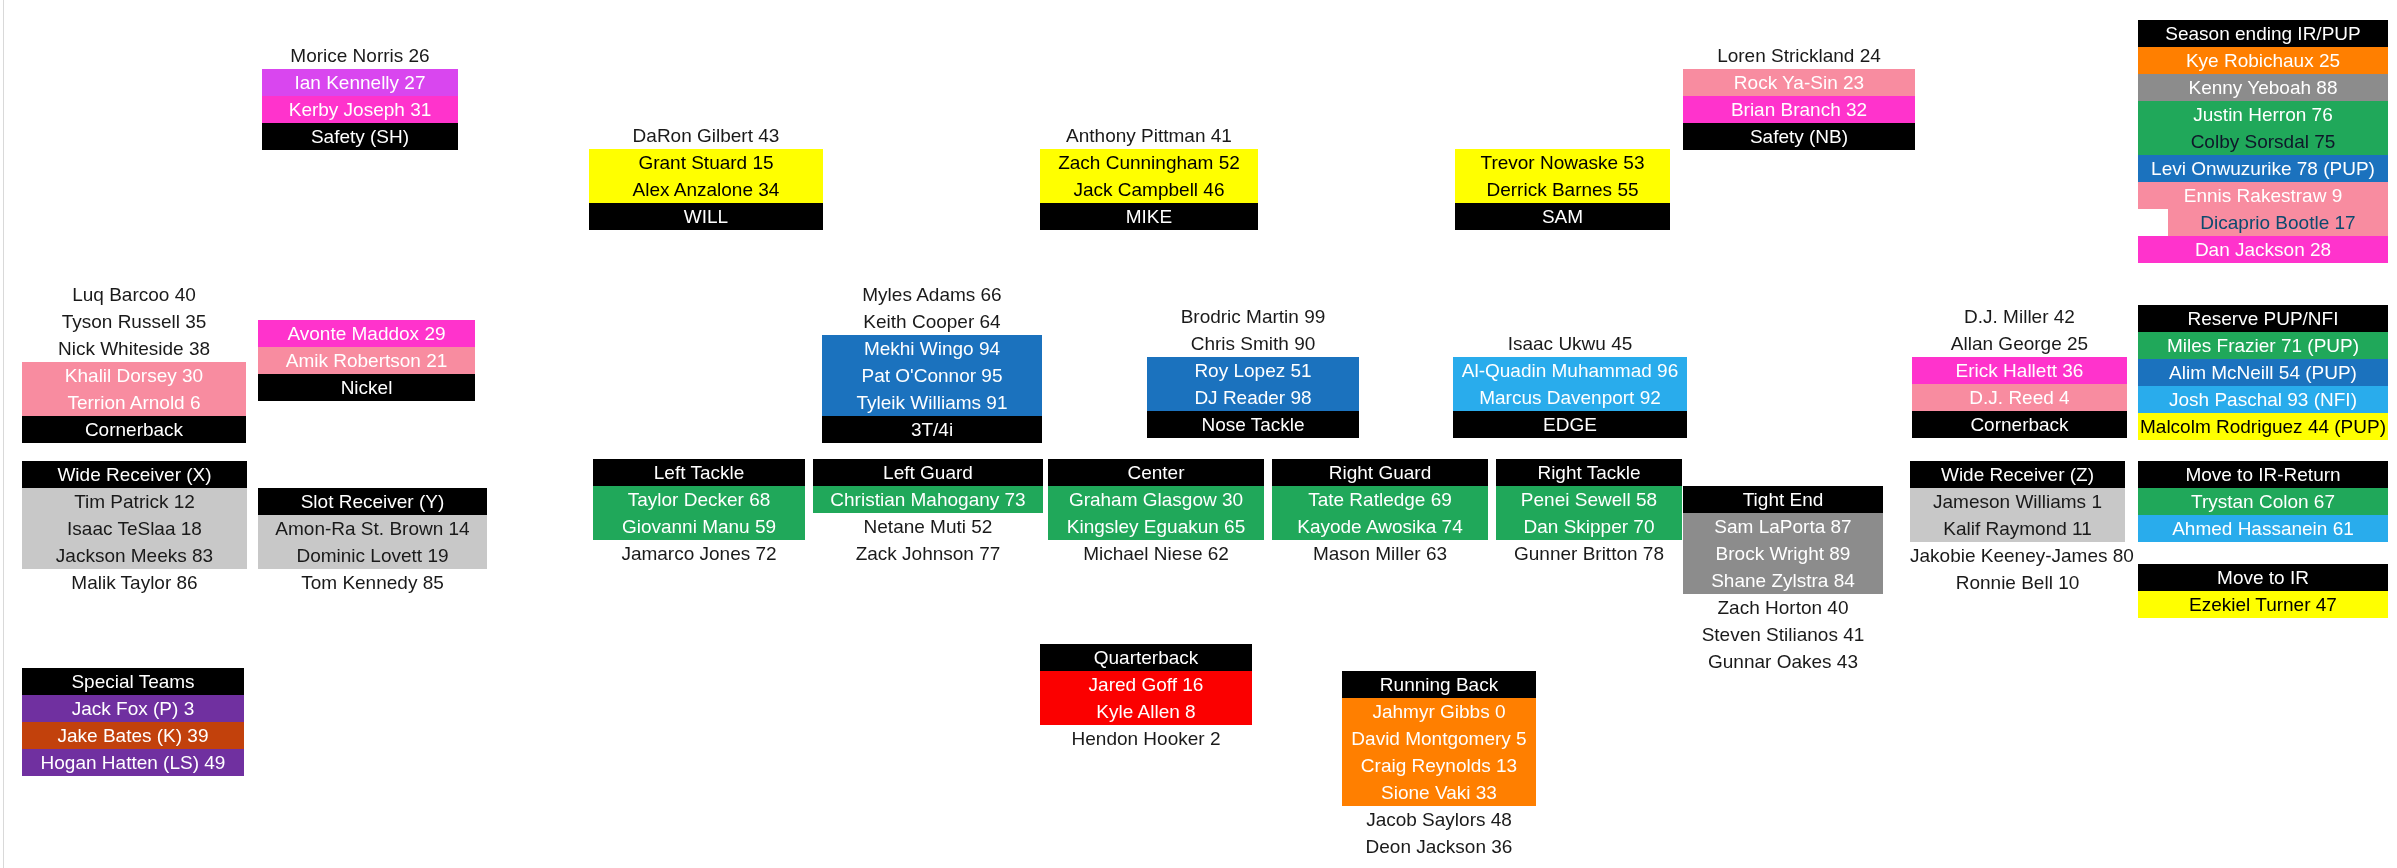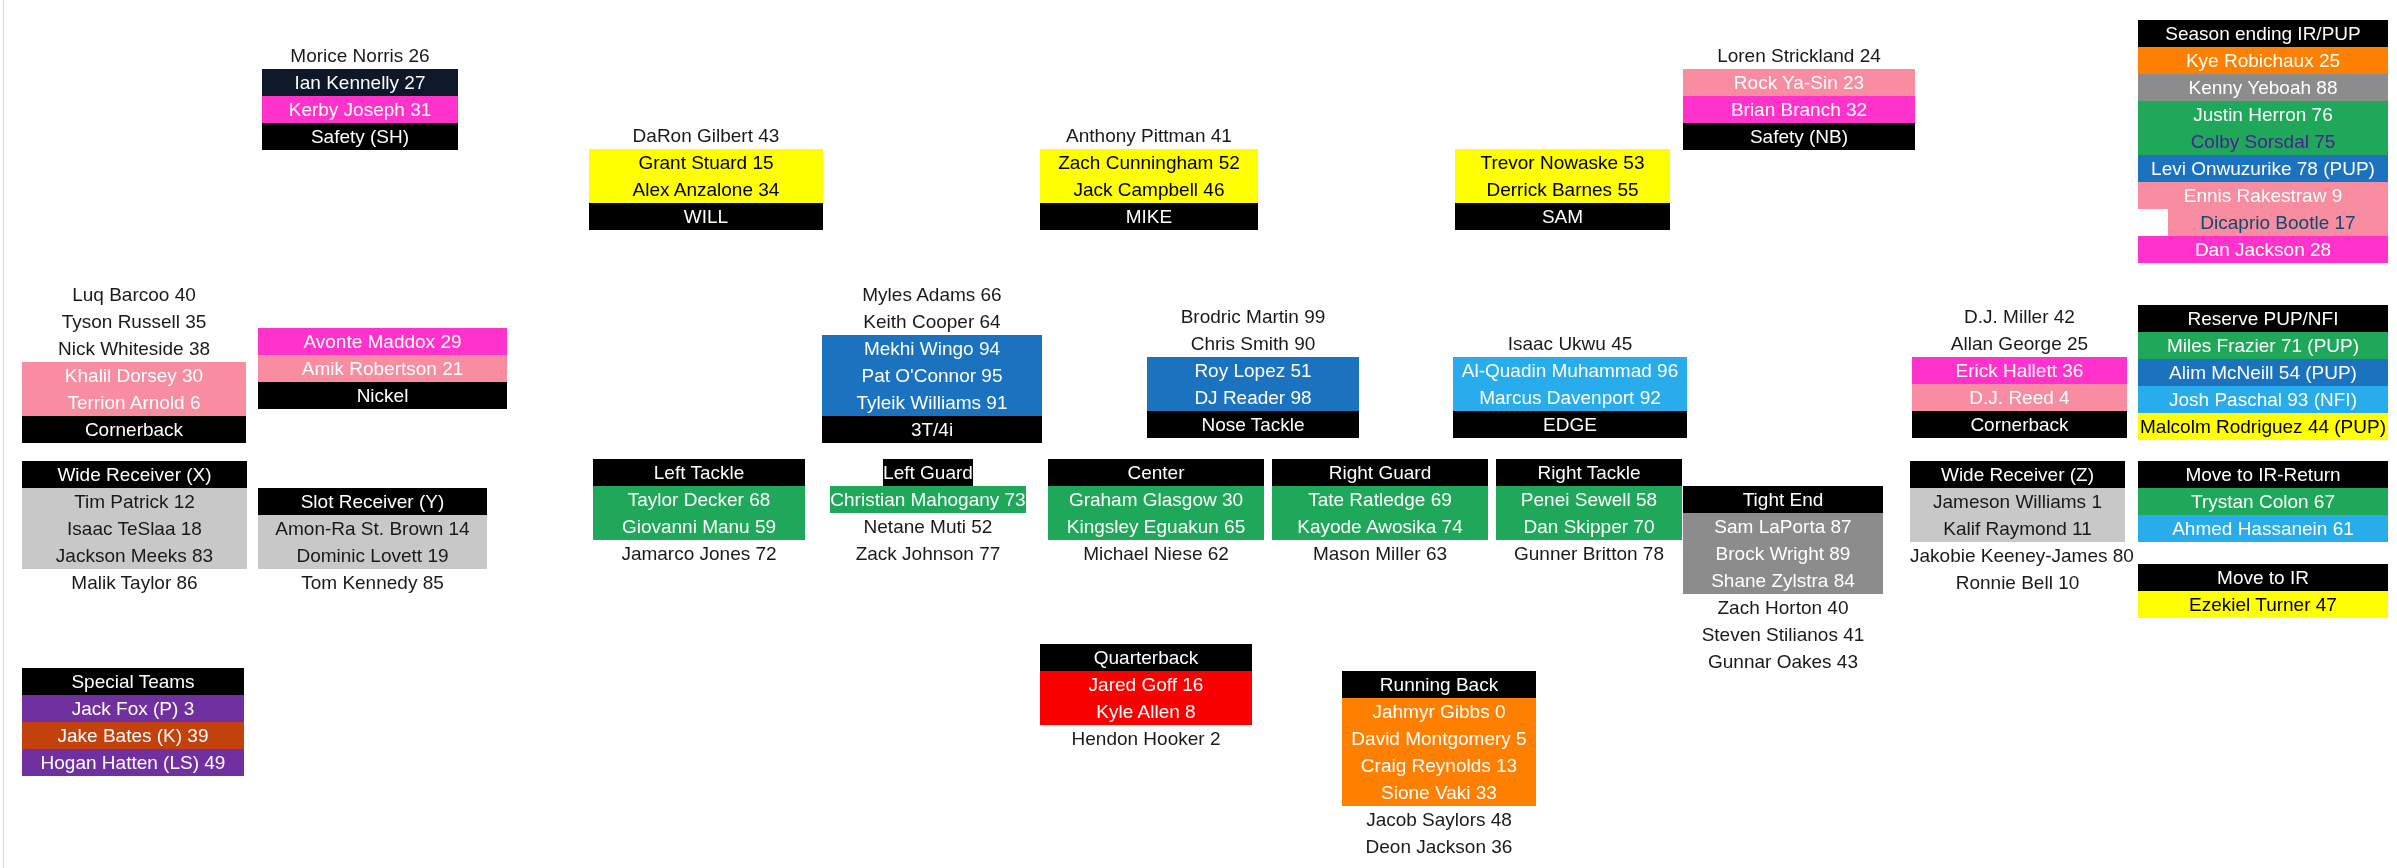--- a/index.html
+++ b/index.html
@@ -35,21 +35,21 @@
     overflow: visible;
   }
 </style>
 </head>
 <body>
 
 <div id="canvas" style="width: 2397px; height: 868px; background: rgb(255, 255, 255);">
   <div class="gridline-left"></div>
 <div class="group" style="left: 262px; top: 42px; width: 196px;">
       <div class="row" style="background: transparent; color: rgb(26, 26, 26);">Morice Norris 26</div>
-      <div class="row" style="background: #0f172a; color: rgb(255, 255, 255);">Ian Kennelly 27</div>
+      <div class="row" style="background: #d946ef; color: rgb(255, 255, 255);">Ian Kennelly 27</div>
       <div class="row" style="background: rgb(255, 51, 204); color: rgb(255, 255, 255);">Kerby Joseph 31</div>
       <div class="row" style="background: rgb(0, 0, 0); color: rgb(255, 255, 255);">Safety (SH)</div>
     </div>
     <div class="group" style="left: 589px; top: 122px; width: 234px;">
       <div class="row" style="background: transparent; color: rgb(26, 26, 26);">DaRon Gilbert 43</div>
       <div class="row" style="background: rgb(255, 255, 0); color: rgb(0, 0, 0);">Grant Stuard 15</div>
       <div class="row" style="background: rgb(255, 255, 0); color: rgb(0, 0, 0);">Alex Anzalone 34</div>
       <div class="row" style="background: rgb(0, 0, 0); color: rgb(255, 255, 255);">WILL</div>
     </div>
     <div class="group" style="left: 1040px; top: 122px; width: 218px;">
@@ -67,35 +67,35 @@
       <div class="row" style="background: transparent; color: rgb(26, 26, 26);">Loren Strickland 24</div>
       <div class="row" style="background: rgb(248, 140, 160); color: rgb(255, 255, 255);">Rock Ya-Sin 23</div>
       <div class="row" style="background: rgb(255, 51, 204); color: rgb(255, 255, 255);">Brian Branch 32</div>
       <div class="row" style="background: rgb(0, 0, 0); color: rgb(255, 255, 255);">Safety (NB)</div>
     </div>
     <div class="group" style="left: 2138px; top: 20px; width: 250px;">
       <div class="row" style="background: rgb(0, 0, 0); color: rgb(255, 255, 255);">Season ending IR/PUP</div>
       <div class="row" style="background: rgb(255, 127, 0); color: rgb(255, 255, 255);">Kye Robichaux 25</div>
       <div class="row" style="background: rgb(140, 140, 140); color: rgb(255, 255, 255);">Kenny Yeboah 88</div>
       <div class="row" style="background: rgb(32, 168, 90); color: rgb(255, 255, 255);">Justin Herron 76</div>
-      <div class="row" style="background: rgb(32, 168, 90); color: #4c1d95;">Colby Sorsdal 75</div>
+      <div class="row" style="background: rgb(32, 168, 90); color: #0f172a;">Colby Sorsdal 75</div>
       <div class="row" style="background: rgb(27, 114, 190); color: rgb(255, 255, 255);">Levi Onwuzurike 78 (PUP)</div>
       <div class="row" style="background: rgb(248, 140, 160); color: rgb(255, 255, 255);">Ennis Rakestraw 9</div>
       <div class="row" style="background: rgb(248, 140, 160); color: #0c4a6e; margin-left: 30px;">Dicaprio Bootle 17</div>
       <div class="row" style="background: rgb(255, 51, 204); color: rgb(255, 255, 255);">Dan Jackson 28</div>
     </div>
     <div class="group" style="left: 22px; top: 281px; width: 224px;">
       <div class="row" style="background: transparent; color: rgb(26, 26, 26);">Luq Barcoo 40</div>
       <div class="row" style="background: transparent; color: rgb(26, 26, 26);">Tyson Russell 35</div>
       <div class="row" style="background: transparent; color: rgb(26, 26, 26);">Nick Whiteside 38</div>
       <div class="row" style="background: rgb(248, 140, 160); color: rgb(255, 255, 255);">Khalil Dorsey 30</div>
       <div class="row" style="background: rgb(248, 140, 160); color: rgb(255, 255, 255);">Terrion Arnold 6</div>
       <div class="row" style="background: rgb(0, 0, 0); color: rgb(255, 255, 255);">Cornerback</div>
     </div>
-    <div class="group" style="left: 258px; top: 328px; width: 249px;">
+    <div class="group" style="left: 258px; top: 320px; width: 217px;">
       <div class="row" style="background: rgb(255, 51, 204); color: rgb(255, 255, 255);">Avonte Maddox 29</div>
       <div class="row" style="background: rgb(248, 140, 160); color: rgb(255, 255, 255);">Amik Robertson 21</div>
       <div class="row" style="background: rgb(0, 0, 0); color: rgb(255, 255, 255);">Nickel</div>
     </div>
     <div class="group" style="left: 822px; top: 281px; width: 220px;">
       <div class="row" style="background: transparent; color: rgb(26, 26, 26);">Myles Adams 66</div>
       <div class="row" style="background: transparent; color: rgb(26, 26, 26);">Keith Cooper 64</div>
       <div class="row" style="background: rgb(27, 114, 190); color: rgb(255, 255, 255);">Mekhi Wingo 94</div>
       <div class="row" style="background: rgb(27, 114, 190); color: rgb(255, 255, 255);">Pat O'Connor 95</div>
       <div class="row" style="background: rgb(27, 114, 190); color: rgb(255, 255, 255);">Tyleik Williams 91</div>
@@ -140,21 +140,21 @@
       <div class="row" style="background: rgb(200, 200, 200); color: rgb(26, 26, 26);">Amon-Ra St. Brown 14</div>
       <div class="row" style="background: rgb(200, 200, 200); color: rgb(26, 26, 26);">Dominic Lovett 19</div>
       <div class="row" style="background: transparent; color: rgb(26, 26, 26);">Tom Kennedy 85</div>
     </div>
     <div class="group" style="left: 593px; top: 459px; width: 212px;">
       <div class="row" style="background: rgb(0, 0, 0); color: rgb(255, 255, 255);">Left Tackle</div>
       <div class="row" style="background: rgb(32, 168, 90); color: rgb(255, 255, 255);">Taylor Decker 68</div>
       <div class="row" style="background: rgb(32, 168, 90); color: rgb(255, 255, 255);">Giovanni Manu 59</div>
       <div class="row" style="background: transparent; color: rgb(26, 26, 26);">Jamarco Jones 72</div>
     </div>
-    <div class="group" style="left: 813px; top: 459px; width: 230px; align-items: center;">
+    <div class="group" style="left: 813px; top: 459px; width: 230px;">
       <div class="row" style="background: rgb(0, 0, 0); color: rgb(255, 255, 255);">Left Guard</div>
       <div class="row" style="background: rgb(32, 168, 90); color: rgb(255, 255, 255);">Christian Mahogany 73</div>
       <div class="row" style="background: transparent; color: rgb(26, 26, 26);">Netane Muti 52</div>
       <div class="row" style="background: transparent; color: rgb(26, 26, 26);">Zack Johnson 77</div>
     </div>
     <div class="group" style="left: 1048px; top: 459px; width: 216px;">
       <div class="row" style="background: rgb(0, 0, 0); color: rgb(255, 255, 255);">Center</div>
       <div class="row" style="background: rgb(32, 168, 90); color: rgb(255, 255, 255);">Graham Glasgow 30</div>
       <div class="row" style="background: rgb(32, 168, 90); color: rgb(255, 255, 255);">Kingsley Eguakun 65</div>
       <div class="row" style="background: transparent; color: rgb(26, 26, 26);">Michael Niese 62</div>

